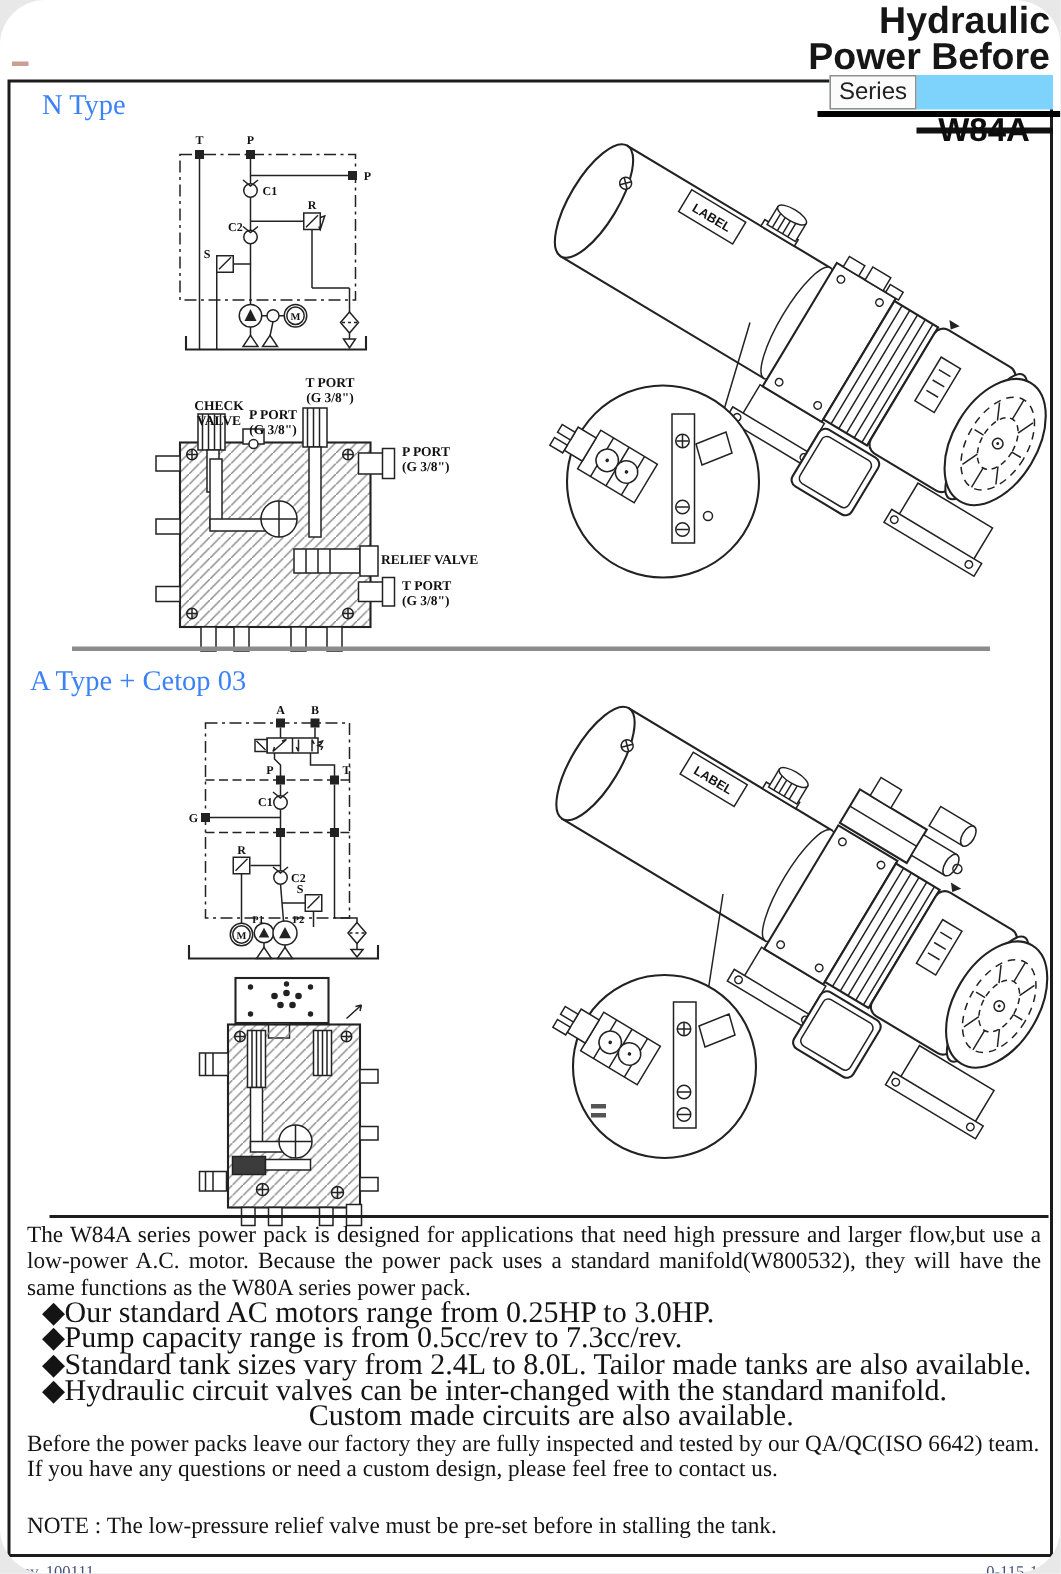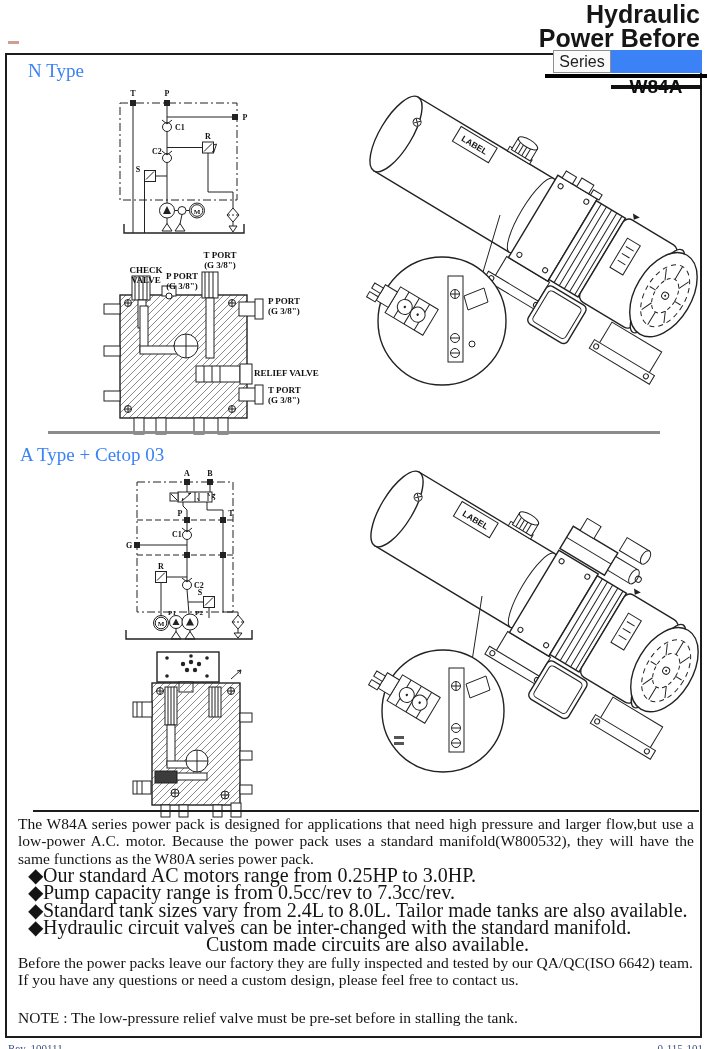--- a/index.html
+++ b/index.html
@@ -1,26 +1,26 @@
 <!DOCTYPE html>
 <html><head>
 <meta charset="utf-8">
 <style>
   html,body{margin:0;padding:0;background:#e8e8e8;}
   .page{position:relative;width:707px;height:1049px;background:#ffffff;overflow:hidden;
-        font-family:"Liberation Serif",serif;color:#151515;}
+        font-family:"Liberation Serif",serif;color:#151515;border-radius:30px;}
   .corner-mark{position:absolute;left:8px;top:41px;width:11px;height:3px;background:#b06a5a;opacity:.65;}
   .header-title{position:absolute;top:2px;right:7px;text-align:right;
         font-family:"Liberation Sans",sans-serif;font-weight:bold;font-size:25px;line-height:24px;color:#161616;}
   .content-box{position:absolute;left:5px;top:53px;width:693px;height:981px;border:2px solid #1c1c1c;}
   .series-box{position:absolute;left:553px;top:50px;width:149px;height:23px;display:flex;
-        font-family:"Liberation Sans",sans-serif;background:#3b82f6;}
+        font-family:"Liberation Sans",sans-serif;background:#7dd3fc;}
   .series-label{flex:0 0 56px;border:1px solid #8f8f8f;background:#fbfbfb;font-size:16px;color:#222;
         display:flex;align-items:center;justify-content:center;}
-  .series-value{flex:1;border:2px solid #111;border-left-width:1px;font-weight:bold;font-size:19px;
+  .series-value{flex:1;border:2px solid #111;border-left-width:1px;font-weight:bold;font-size:22px;
         display:flex;align-items:center;justify-content:center;color:#0d0d0d;margin-top:35px;}
   .series-bar{position:absolute;left:545px;top:74px;width:162px;height:4px;background:#000;}
   .sec-title{position:absolute;font-size:19px;color:#3b82f6;}
   .divider-gray{position:absolute;left:48px;top:431px;width:612px;height:3px;background:#8c8c8c;}
   .divider-black{position:absolute;left:33px;top:810px;width:666px;height:2px;background:#1d1d1d;}
   .para{position:absolute;left:18px;width:676px;font-size:15.5px;line-height:17.3px;color:#141414;}
   .justify{text-align:justify;}
   .bullets{position:absolute;left:28px;top:867px;width:664px;font-size:20px;line-height:17.3px;color:#141414;}
   .bullet-row{white-space:nowrap;}
   .bullet-marker{display:inline-block;width:15px;}

